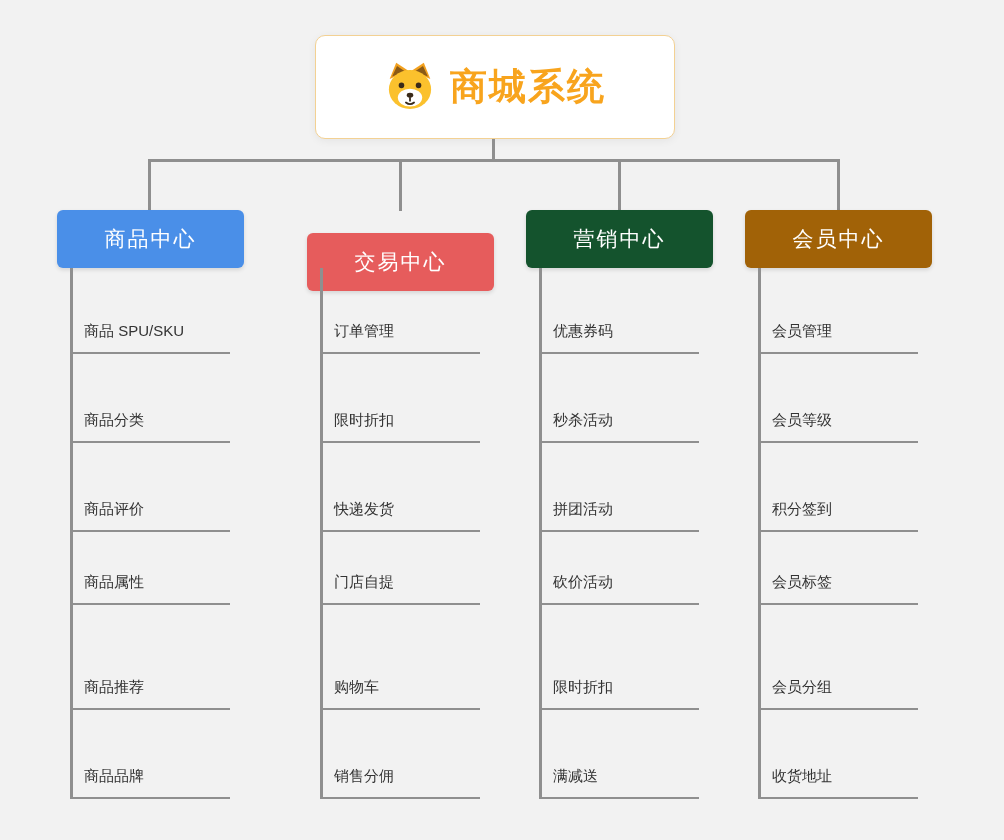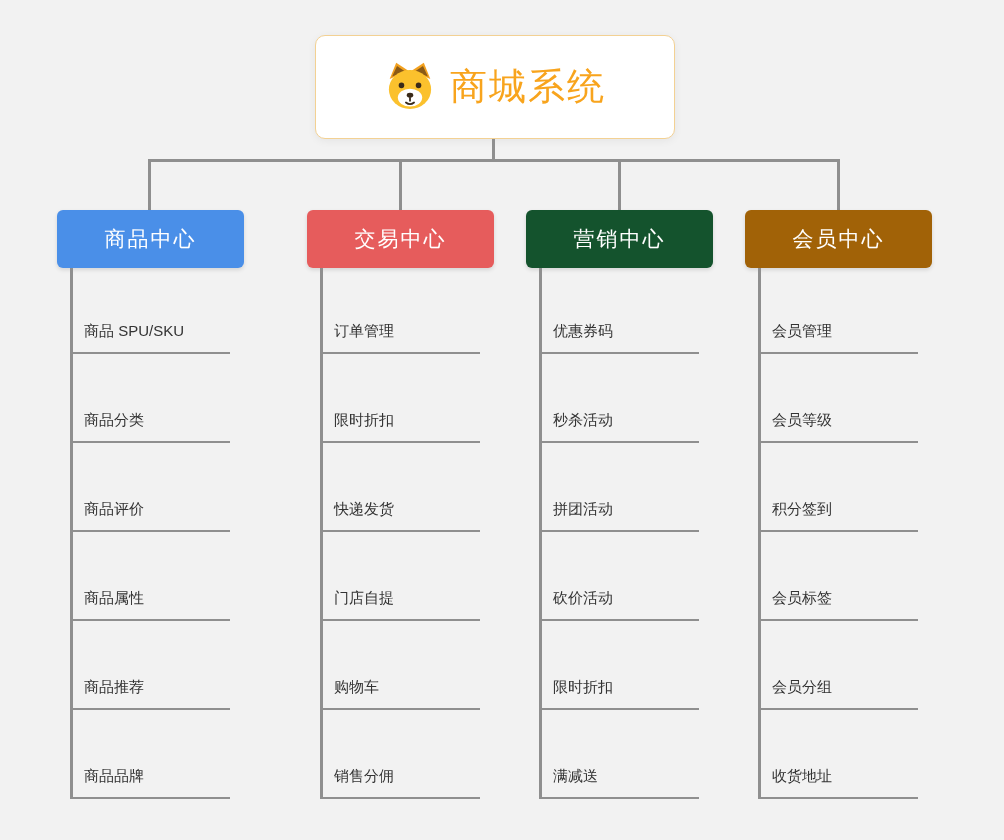--- a/index.html
+++ b/index.html
@@ -15,21 +15,21 @@
   }
   
   .root-node{
     position:absolute;left:315px;top:35px;width:360px;height:104px;
     background:#ffffff;border:1px solid #f3d193;border-radius:10px;
     box-shadow:0 2px 8px rgba(0,0,0,0.06);
     display:flex;align-items:center;justify-content:center;gap:14px;
     box-sizing:border-box;
   }
   .root-title{
-    font-size:37px;font-weight:400;letter-spacing:2px;
+    font-size:37px;font-weight:700;letter-spacing:2px;
   }
   
   .line{position:absolute;background:#8f8f8f;}
   .root-stem{left:492px;top:139px;width:3px;height:21px;}
   .top-bar{left:148px;top:159px;width:691px;height:3px;}
   .drop{top:159px;width:3px;height:52px;}
   .drop-0{left:148px;}
   .drop-1{left:399px;}
   .drop-2{left:618px;}
   .drop-3{left:837px;}
@@ -54,21 +54,21 @@
     position:absolute;left:13px;
     min-width:118px;width:max-content;
     font-size:15px;color:#333333;line-height:30px;
     padding:0 28px 6px 14px;
     border-bottom:2px solid #8f8f8f;
     white-space:nowrap;
   }
   .leaf-0{top:106px;}
   .leaf-1{top:195px;}
   .leaf-2{top:284px;}
-  .leaf-3{top:373px;}
+  .leaf-3{top:357px;}
   .leaf-4{top:462px;}
   .leaf-5{top:551px;}
 </style>
 </head>
 <body>
 
 <div class="canvas">
 
   <div class="root-node">
     <span style="display:flex;">
@@ -100,21 +100,21 @@
     <div class="trunk"></div>
     <div class="leaf leaf-0">商品 SPU/SKU</div>
     <div class="leaf leaf-1">商品分类</div>
     <div class="leaf leaf-2">商品评价</div>
     <div class="leaf leaf-3">商品属性</div>
     <div class="leaf leaf-4">商品推荐</div>
     <div class="leaf leaf-5">商品品牌</div>
   </div>
 
   <div class="branch branch-1">
-    <div class="branch-header" style="background: rgb(230, 92, 92);">交易中心</div>
+    <div class="branch-header" style="background: rgb(230, 92, 92); margin-top: 23px;">交易中心</div>
     <div class="trunk"></div>
     <div class="leaf leaf-0">订单管理</div>
     <div class="leaf leaf-1">限时折扣</div>
     <div class="leaf leaf-2">快递发货</div>
     <div class="leaf leaf-3">门店自提</div>
     <div class="leaf leaf-4">购物车</div>
     <div class="leaf leaf-5">销售分佣</div>
   </div>
 
   <div class="branch branch-2">

